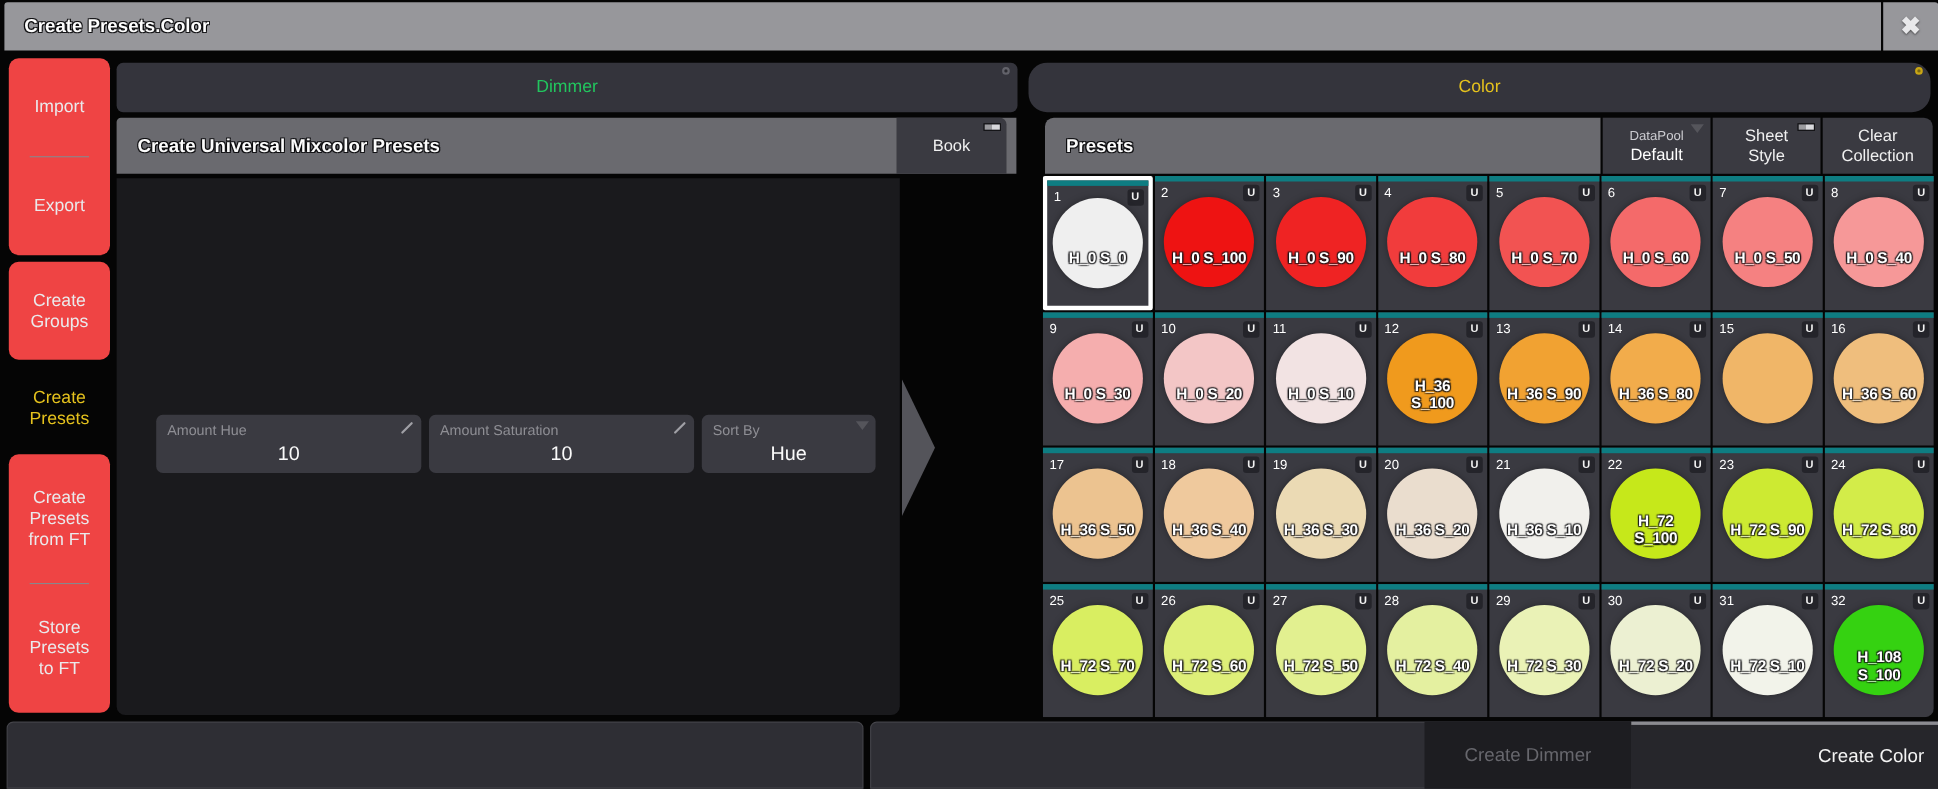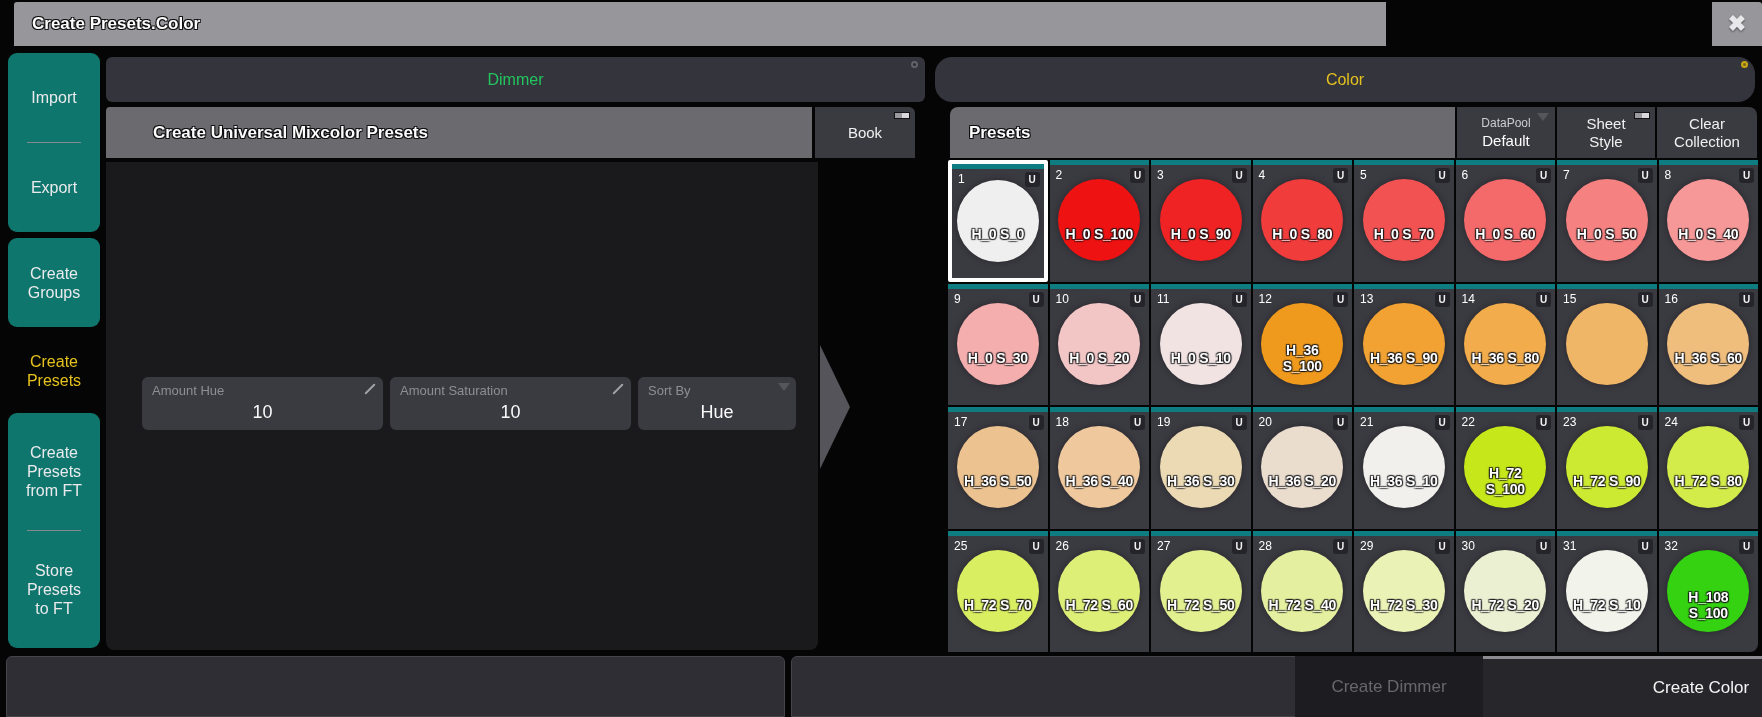--- a/index.html
+++ b/index.html
@@ -3,57 +3,57 @@
 <meta charset="utf-8">
 <style>
   * { margin:0; padding:0; box-sizing:border-box; }
   html,body { width:1762px; height:717px; background:#050505; overflow:hidden;
               font-family:"Liberation Sans", sans-serif; }
   .abs { position:absolute; }
   .outlined { text-shadow:-1px -1px 0 rgba(10,10,12,.9), 1px -1px 0 rgba(10,10,12,.9),
               -1px 1px 0 rgba(10,10,12,.9), 1px 1px 0 rgba(10,10,12,.9); }
 
   
-  .titlebar { left:14px; top:2px; width:1372px; height:44px; background:#97979b;
+  .titlebar { left:4px; top:2px; width:1706px; height:44px; background:#97979b;
               border-radius:3px 0 0 0; display:flex; align-items:center; }
   .titlebar .t { margin-left:18px; font-size:17px; font-weight:bold; color:#fdfdfd; }
   .closebtn { left:1712px; top:2px; width:50px; height:44px; background:#97979b;
               border-radius:0 3px 0 0; display:flex; align-items:center; justify-content:center;
               font-size:22px; font-weight:bold; color:#e8e8ea;
               text-shadow:0 1px 2px rgba(0,0,0,.55); cursor:pointer; }
 
   
   .tab { top:57px; height:45px; background:#34343c; border-radius:6px;
          display:flex; align-items:center; justify-content:center; font-size:16px; }
   .tab-dimmer { left:106px; width:819px; color:#22c55e; }
   .tab-color  { left:935px; width:820px; color:var(--yellow);border-radius:17px; }
   .tabdot { position:absolute; top:4px; right:7px; width:7px; height:7px;
             border-radius:50%; border:2px solid #62626a; background:#2a2a30; }
   .tabdot.yellow { border-color:#c9a615; background:#7a6a12; }
 
   
   .grayhdr { top:107px; height:51px; background:#6a6a6f; display:flex; align-items:center; }
   .grayhdr .t { margin-left:19px; font-size:17px; font-weight:bold; color:#fbfbfb; }
-  .hdr-left { left:106px; width:706px; border-radius:4px 0 0 0;padding-left:28px; }
+  .hdr-left { left:106px; width:818px; border-radius:4px 0 0 0; }
   .hdr-presets { left:950px; width:505px; border-radius:8px 0 0 0; }
   .darkbtn { top:107px; height:51px; background:#3a3a41; color:#f0f0f0;
              display:flex; flex-direction:column; align-items:center; justify-content:center;
              font-size:15px; line-height:18px; text-align:center; cursor:pointer; }
   .pill-icon { position:absolute; top:5px; right:5px; width:16px; height:7px;
                background:linear-gradient(90deg,#9a9a9e 0 50%, #d8d8dc 50% 100%);
                border:1px solid #121214; }
   .tri-down { position:absolute; top:6px; right:6px; width:0; height:0;
               border-left:6px solid transparent; border-right:6px solid transparent;
               border-top:8px solid #55555b; }
   .dp-l1 { font-size:12px; color:#cbcbd0; line-height:16px; }
   .dp-l2 { font-size:15px; color:#ffffff; line-height:19px; }
   .two-line { white-space:pre-line; }
 
   
-  .sbox { left:8px; width:92px; background:#0f766e; border-radius:9px;
+  .sbox { left:8px; width:92px; background:#ef4444; border-radius:9px;
           display:flex; flex-direction:column; }
   .sitem { flex:1; display:flex; align-items:center; justify-content:center;
            text-align:center; color:#eaeaec; font-size:16px; line-height:19px;
            white-space:pre-line; cursor:pointer; }
   .sdivider { height:1px; background:#88888d; margin:0 19px; }
   .sselected { left:8px; top:345px; width:92px; height:52px; display:flex; align-items:center;
                justify-content:center; text-align:center; color:var(--yellow);
                font-size:16px; line-height:19px; white-space:pre-line; cursor:pointer; }
 
   

